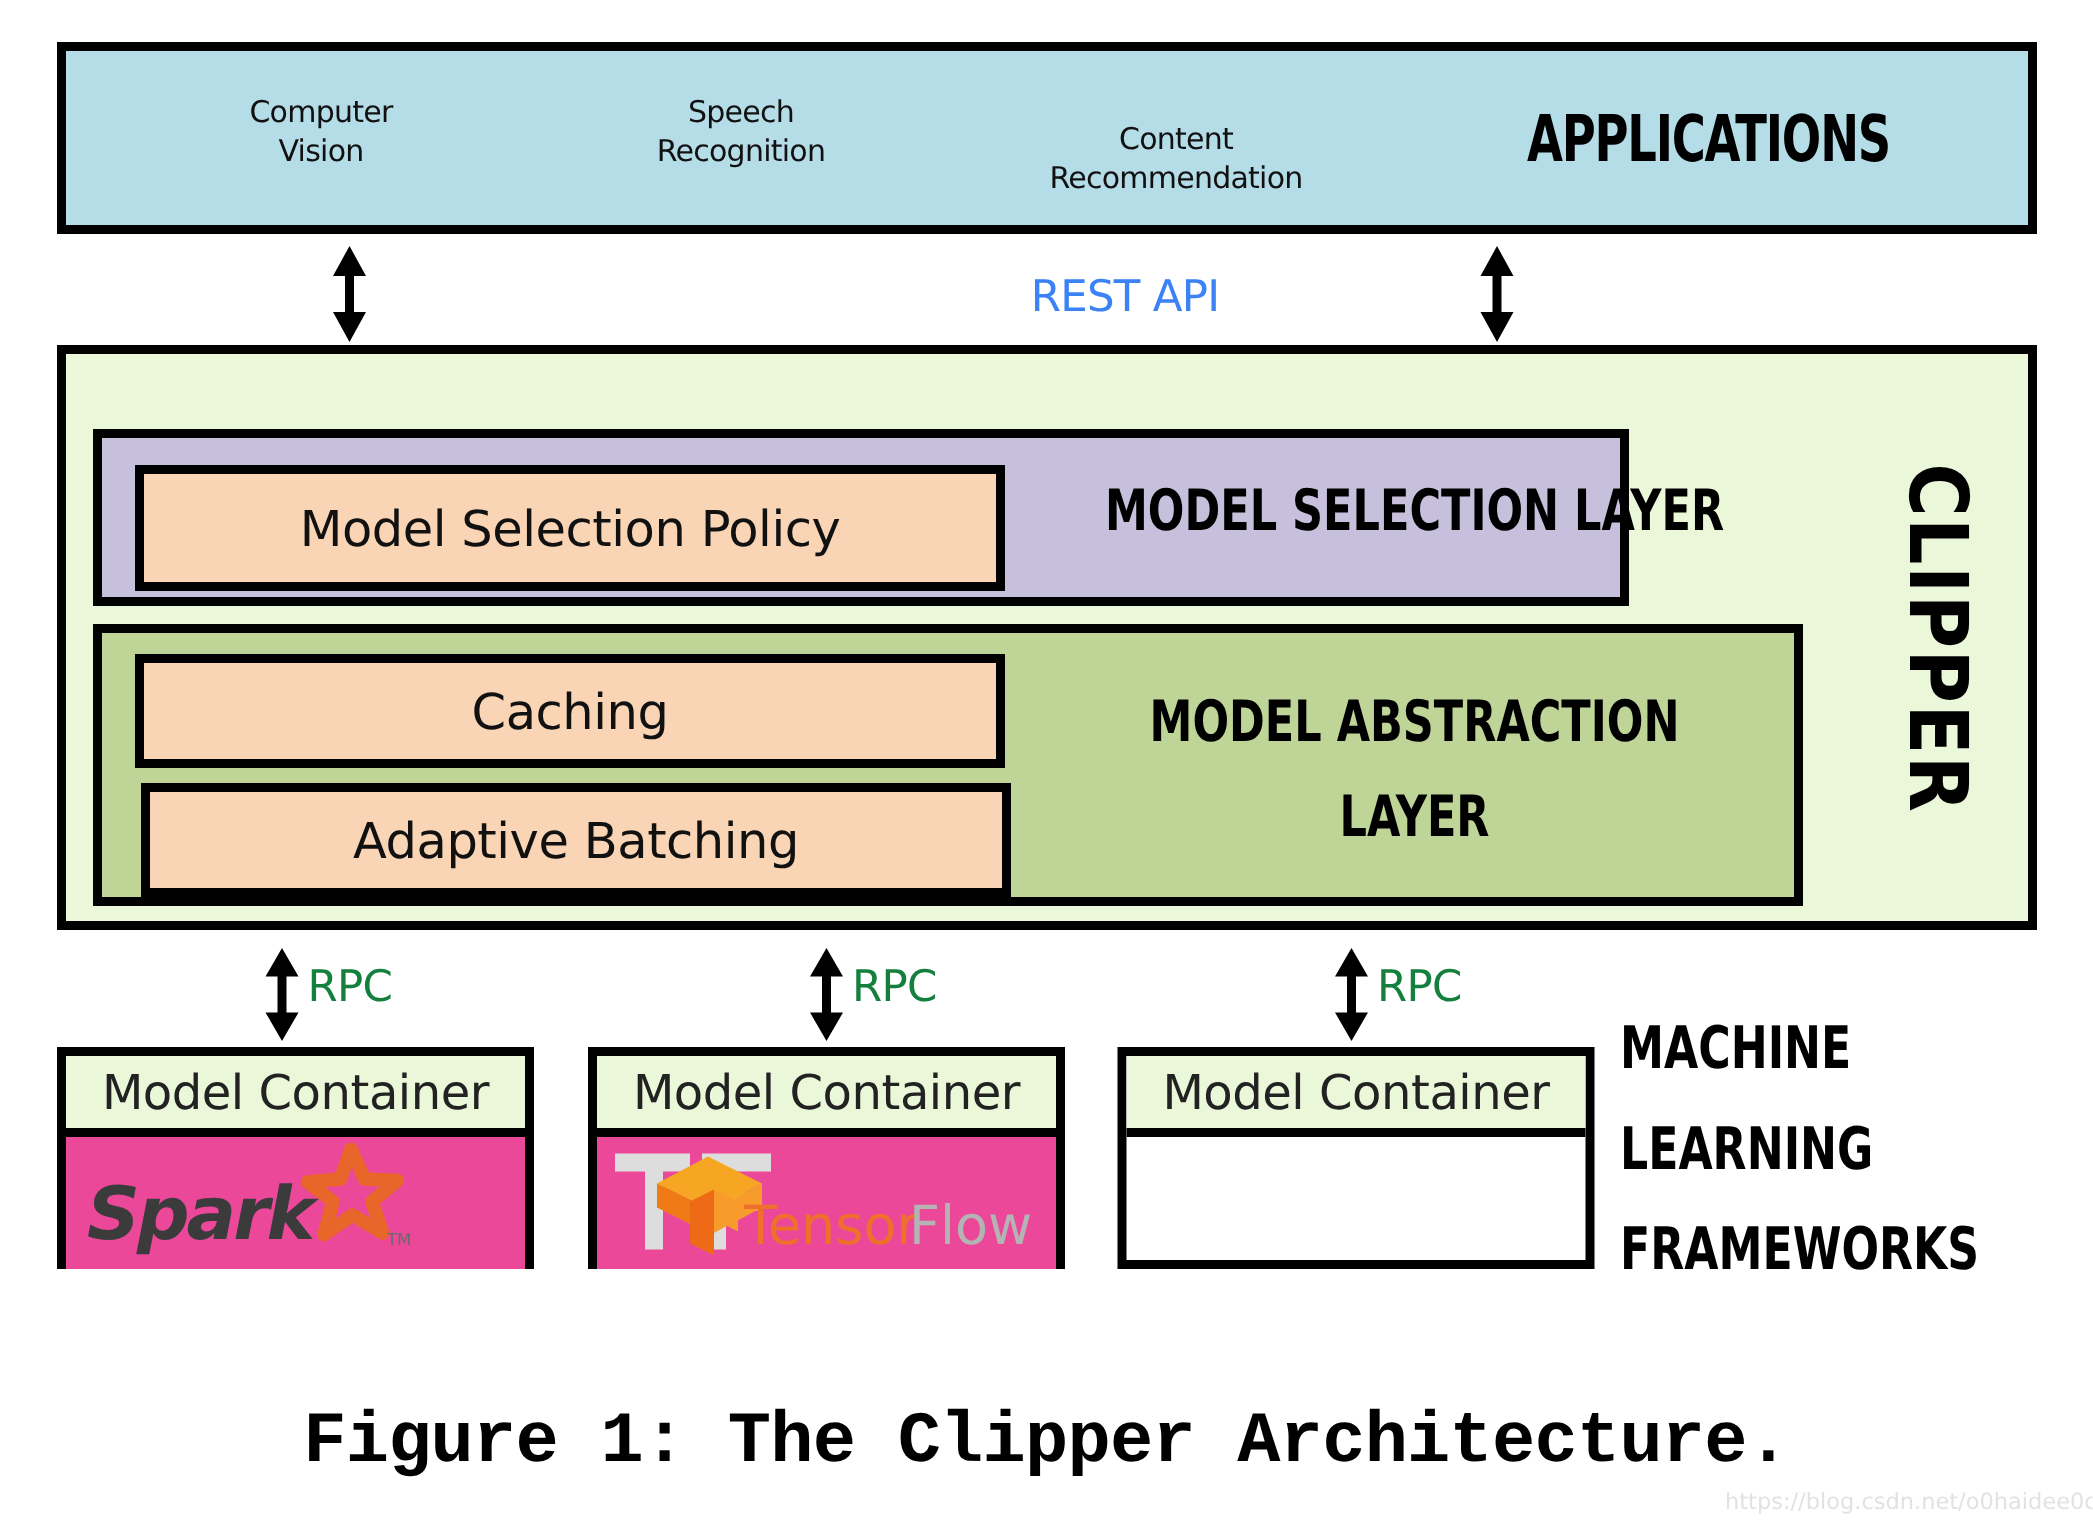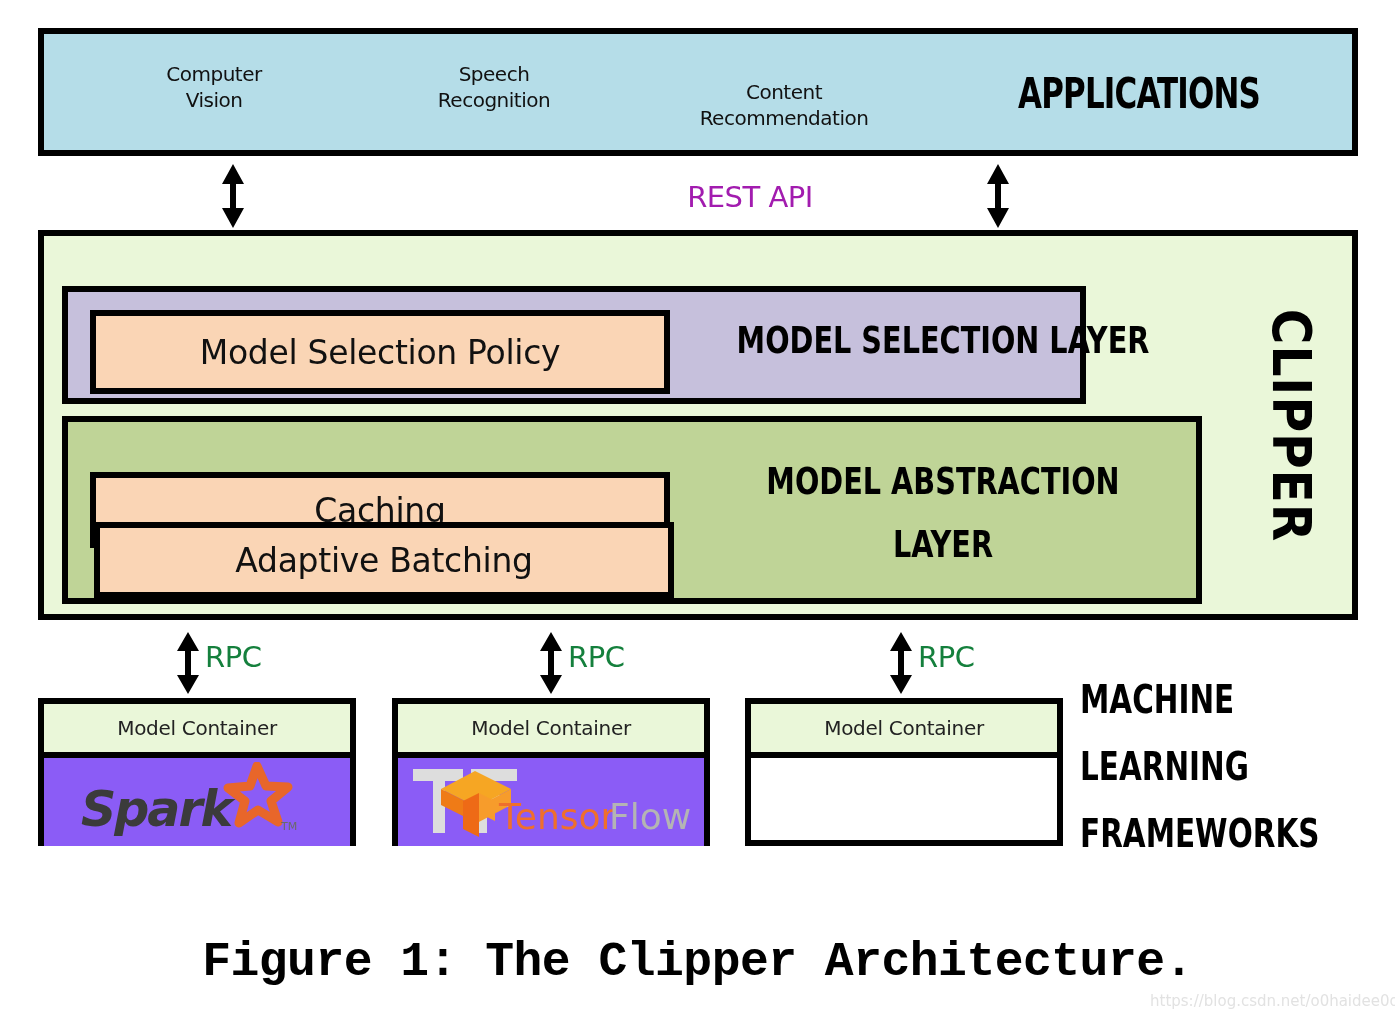--- a/index.html
+++ b/index.html
@@ -62,21 +62,21 @@
   }
 
   
   .rest-api-label {
     position: absolute;
     left: 600px;
     top: 180px;
     width: 300px;
     text-align: center;
     font-size: 29px;
-    color: #a21caf;
+    color: #3b82f6;
     letter-spacing: -0.5px;
   }
 
   .varrow {
     position: absolute;
     width: 26px;
   }
 
   
   .clipper-box {
@@ -161,21 +161,21 @@
     border: 6px solid #000000;
     box-sizing: border-box;
     display: flex;
     align-items: center;
     justify-content: center;
     color: #111111;
     font-size: 33px;
     letter-spacing: -0.3px;
   }
   .peach-msp { left: 22px;  top: 18px; width: 580px; height: 84px; }
-  .peach-cache { left: 22px; top: 14px; width: 580px; height: 76px; margin-top: 36px; }
+  .peach-cache { left: 22px; top: 14px; width: 580px; height: 76px; }
   .peach-batch { left: 26px; top: 100px; width: 580px; height: 76px; }
   .rpc-label {
     position: absolute;
     font-size: 29px;
     color: #15803d;
     letter-spacing: -0.5px;
   }
 
   
   .mc {
@@ -186,31 +186,30 @@
     box-sizing: border-box;
     background: #ffffff;
   }
   .mc-head {
     height: 48px;
     background: #eaf7d9;
     border-bottom: 6px solid #000000;
     display: flex;
     align-items: center;
     justify-content: center;
-    font-size: 20px;
+    font-size: 32px;
     color: #222222;
     letter-spacing: -0.3px;
     text-align: right;
   }
   .mc-body {
     height: 88px;
     display: flex;
     align-items: center;
-    justify-content: center;
-    background: #8b5cf6;
+    background: #ec4899;
     overflow: hidden;
   }
   .mc0 { left: 38px;  top: 698px; }
   .mc1 { left: 392px; top: 698px; }
   .mc2 { left: 745px; top: 698px; }
 
   
   .ml-frameworks {
     position: absolute;
     left: 1080px;

